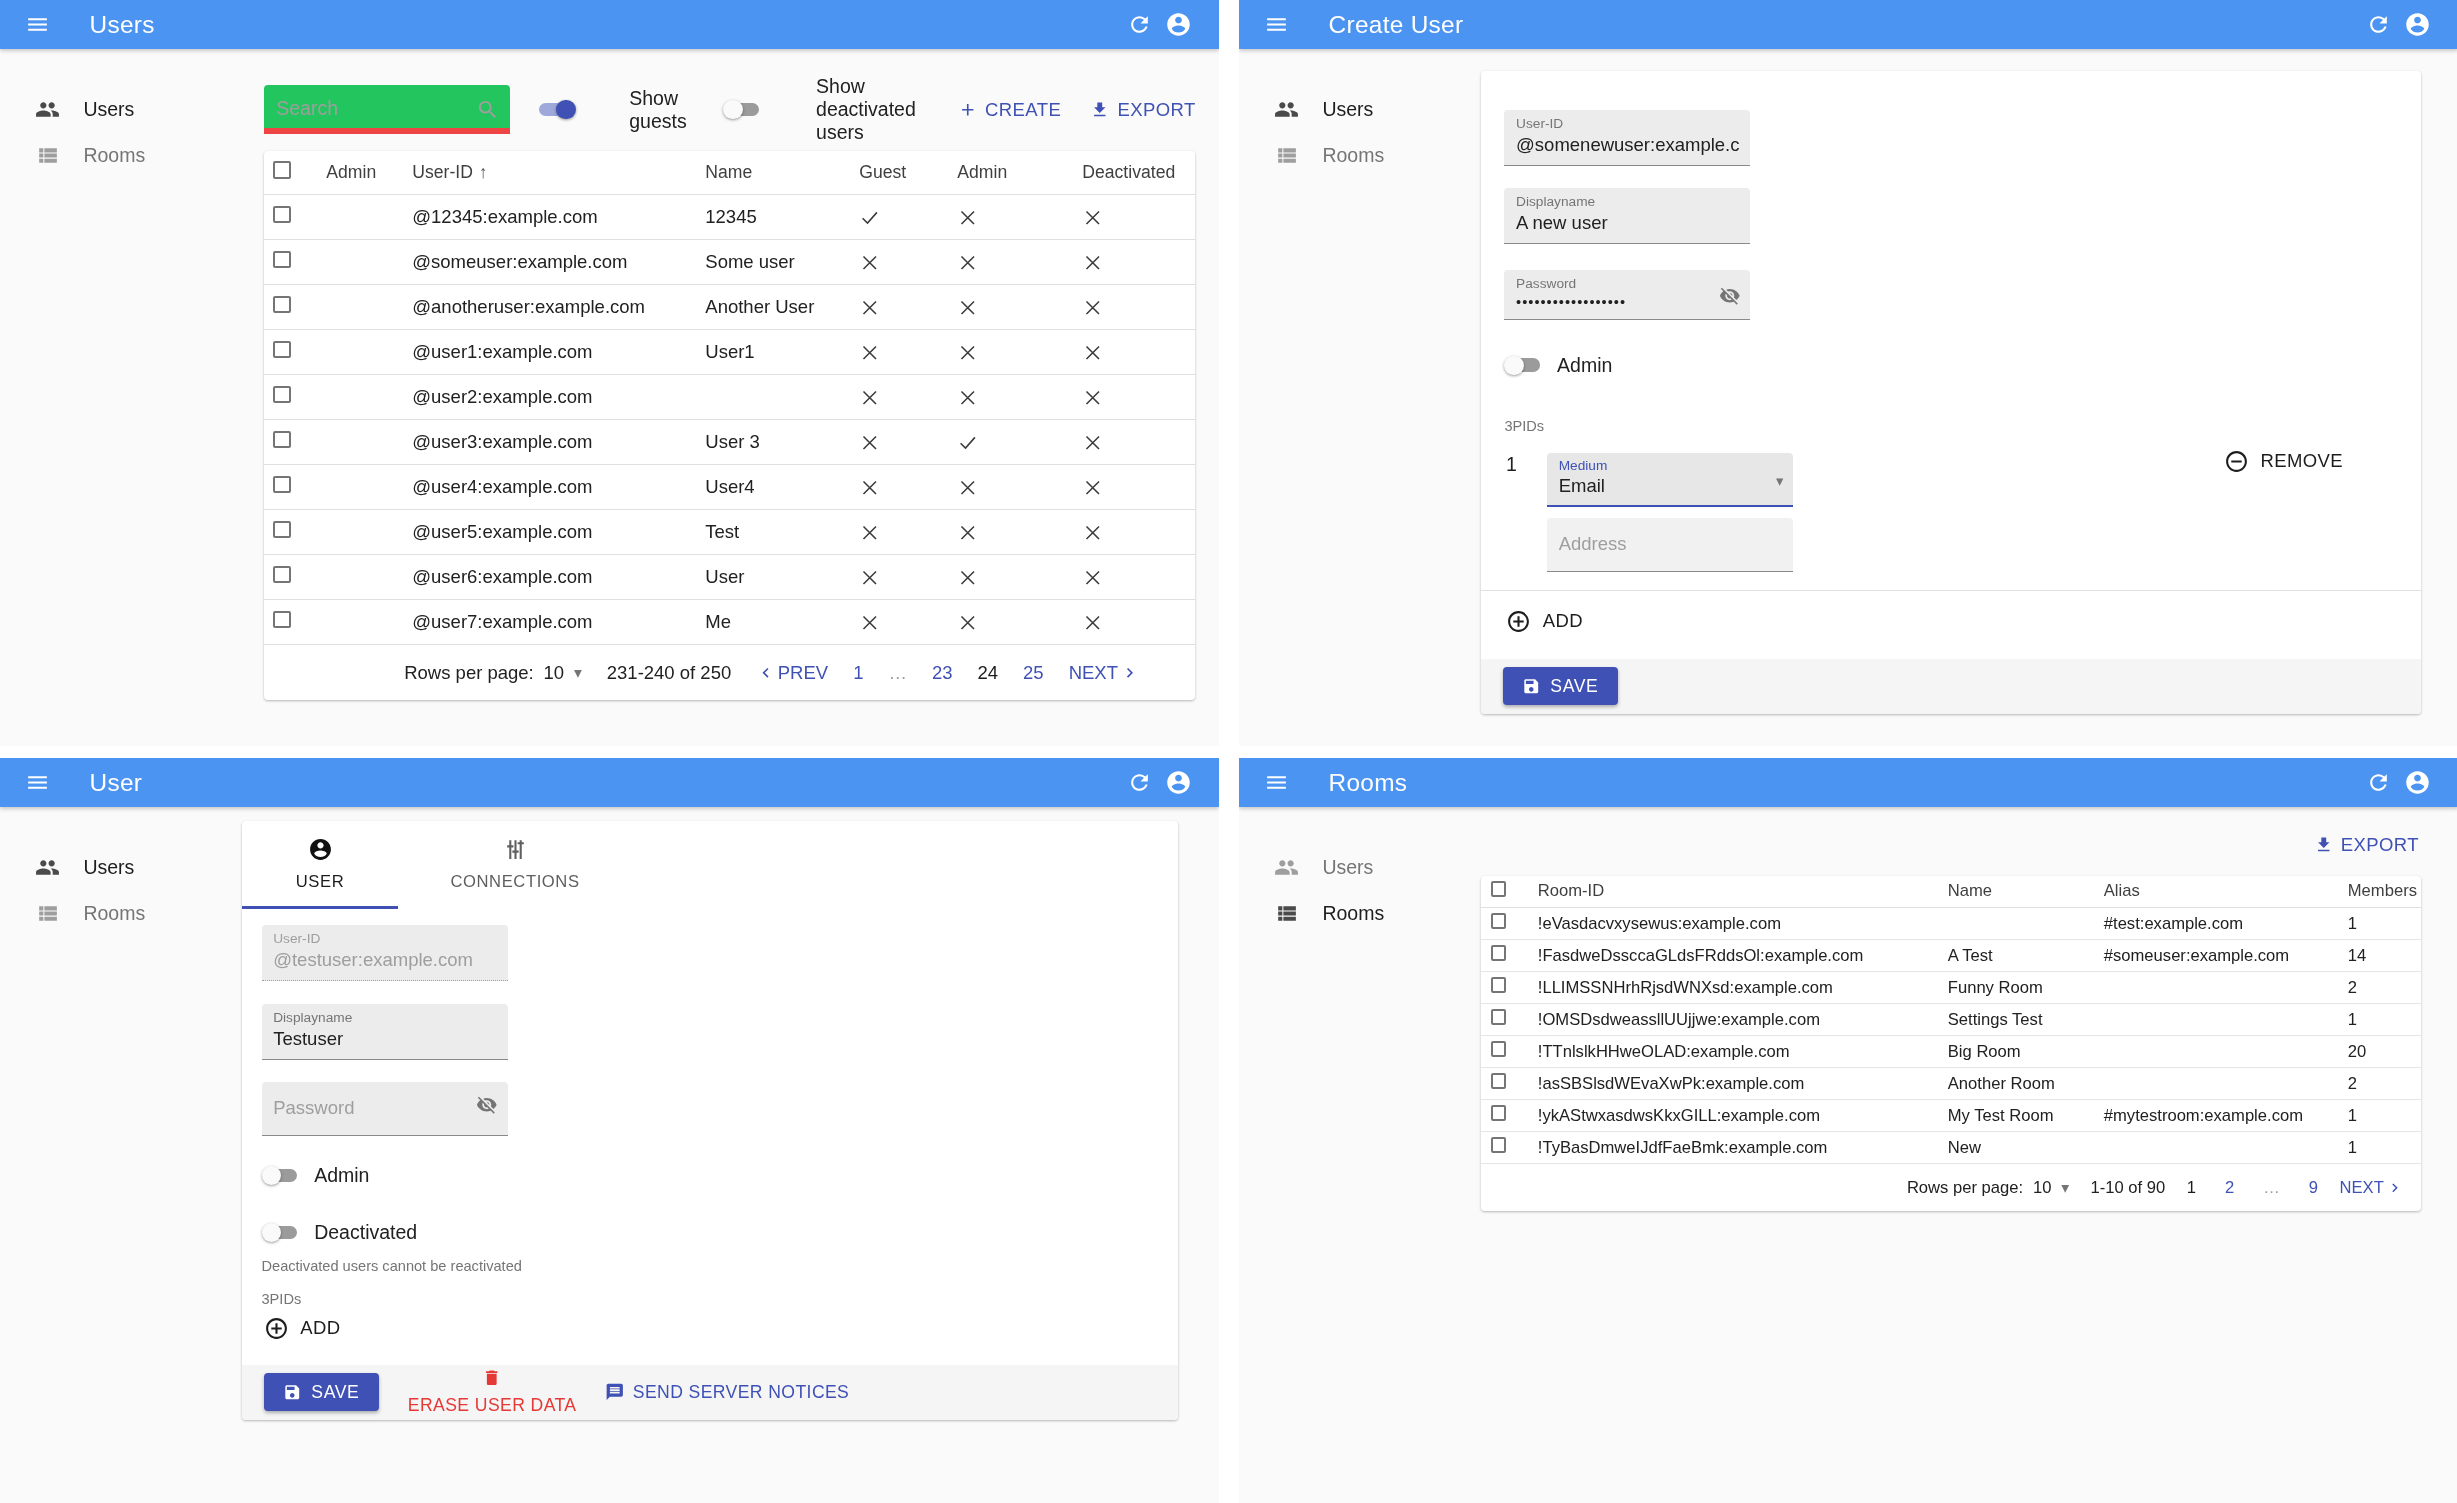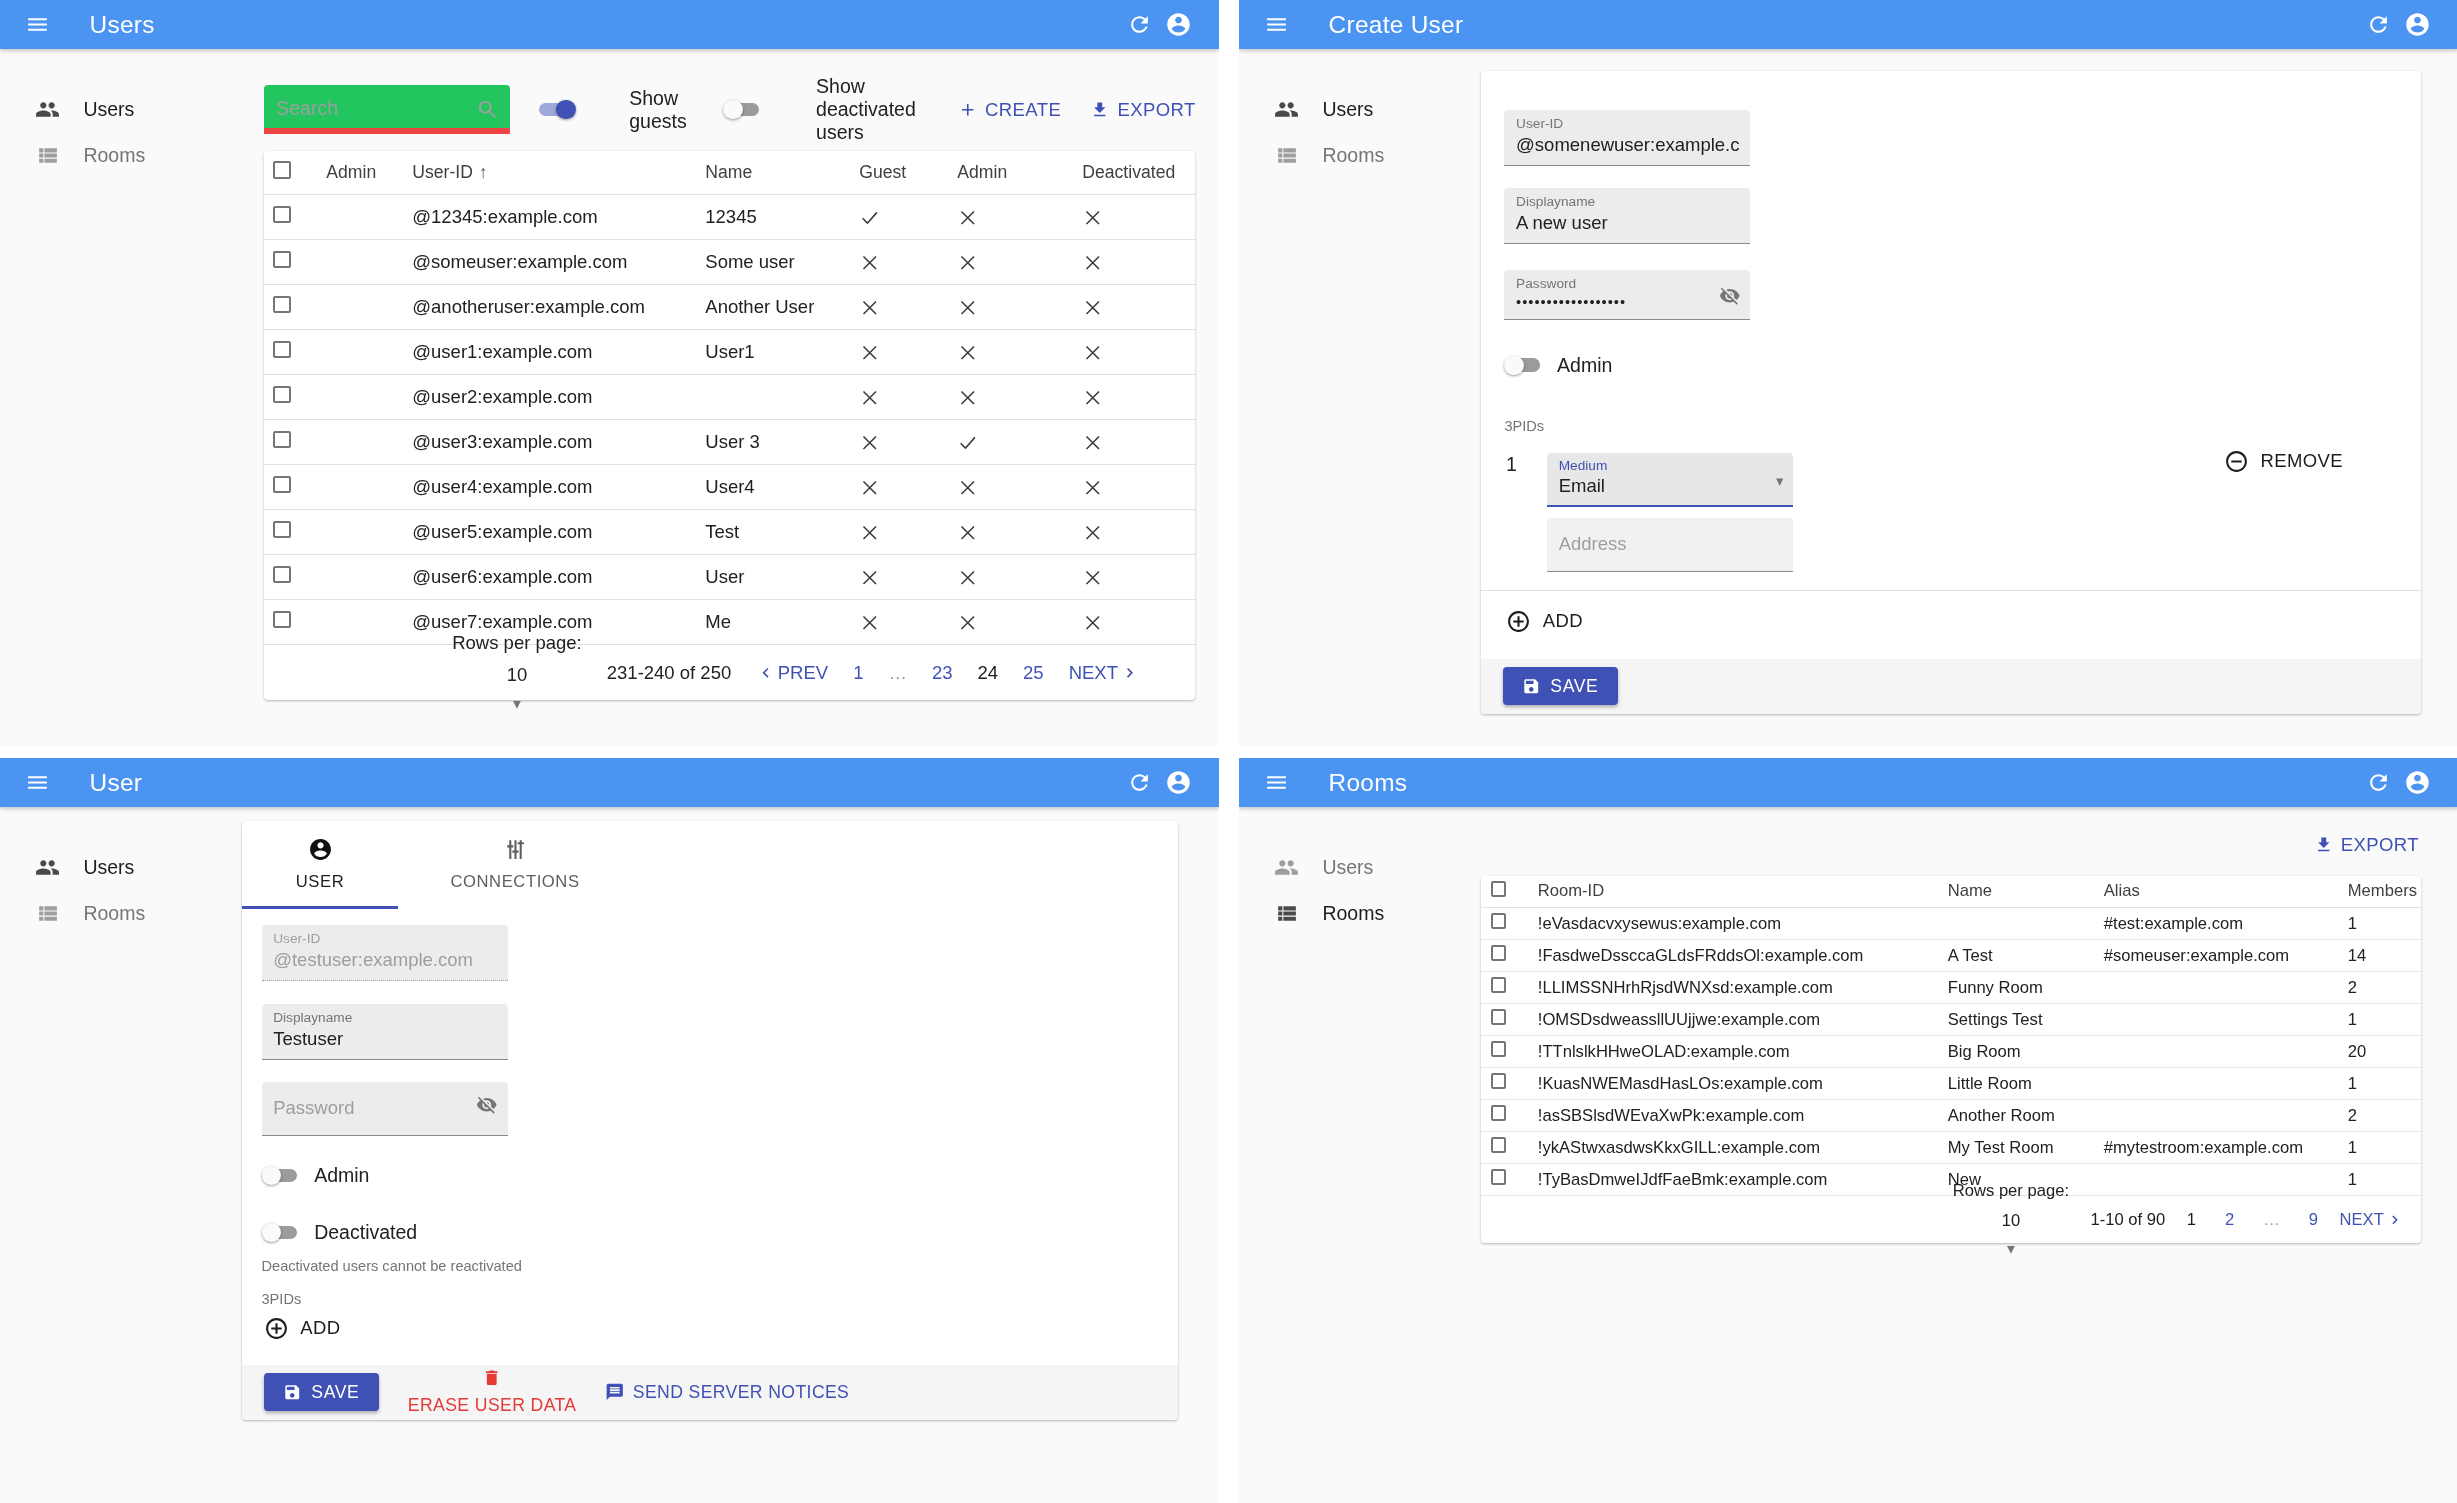--- a/index.html
+++ b/index.html
@@ -63,21 +63,21 @@
   th { text-align:left; font-size:17.6px; color:#3f3f3f; font-weight:500; border-bottom:1px solid #e0e0e0; }
   #panel-users th { height:44px; padding:0 9.8px; }
   #panel-users td { height:45px; padding:0 9.8px; font-size:18.5px; color:#212121; border-bottom:1px solid #e0e0e0; }
   .cb { display:inline-block; width:17.6px; height:17.6px; border:2px solid #757575; border-radius:2px; cursor:pointer; }
   td.mark, th.c-mark { } 
   td.mark svg { vertical-align:middle; }
   .sort-arrow { font-size:17.6px; color:#555; margin-left:5.9px; }
 
   .pagination { display:flex; align-items:center; justify-content:flex-end; gap:25px; height:55px;
                 padding-right:55px; font-size:18.5px; color:#212121; }
-  .pagination .rpp { display:flex; align-items:center; gap:9.8px; cursor:pointer;flex-direction:column; }
+  .pagination .rpp { display:flex; align-items:center; gap:9.8px; cursor:pointer; }
   .pagination .caret { color:#757575; font-size:15.6px; }
   .pg { cursor:pointer; }
   .pg.link { color:#3f51b5; }
   .pg.current { color:#1c1c1c; cursor:default; }
   .pg.ellipsis { color:#9e9e9e; cursor:default; }
   .nav-btn { display:flex; align-items:center; gap:2px; color:#3f51b5; cursor:pointer; }
   .nav-btn svg { fill:#3f51b5; }
 
   
   .ffield { position:absolute; width:246px; background:#ececec; border-bottom:1px solid #8a8a8a;
@@ -779,27 +779,20 @@
                 </tr>
                 <tr>
                   <td><span class="cb"></span></td>
                   <td class="rid">!TTnlslkHHweOLAD:example.com</td>
                   <td class="rnm">Big Room</td>
                   <td class="ral"></td>
                   <td class="rme">20</td>
                 </tr>
                 <tr>
                   <td><span class="cb"></span></td>
-                  <td class="rid">!KuasNWEMasdHasLOs:example.com</td>
-                  <td class="rnm">Little Room</td>
-                  <td class="ral"></td>
-                  <td class="rme">1</td>
-                </tr>
-                <tr>
-                  <td><span class="cb"></span></td>
                   <td class="rid">!asSBSlsdWEvaXwPk:example.com</td>
                   <td class="rnm">Another Room</td>
                   <td class="ral"></td>
                   <td class="rme">2</td>
                 </tr>
                 <tr>
                   <td><span class="cb"></span></td>
                   <td class="rid">!ykAStwxasdwsKkxGILL:example.com</td>
                   <td class="rnm">My Test Room</td>
                   <td class="ral">#mytestroom:example.com</td>

